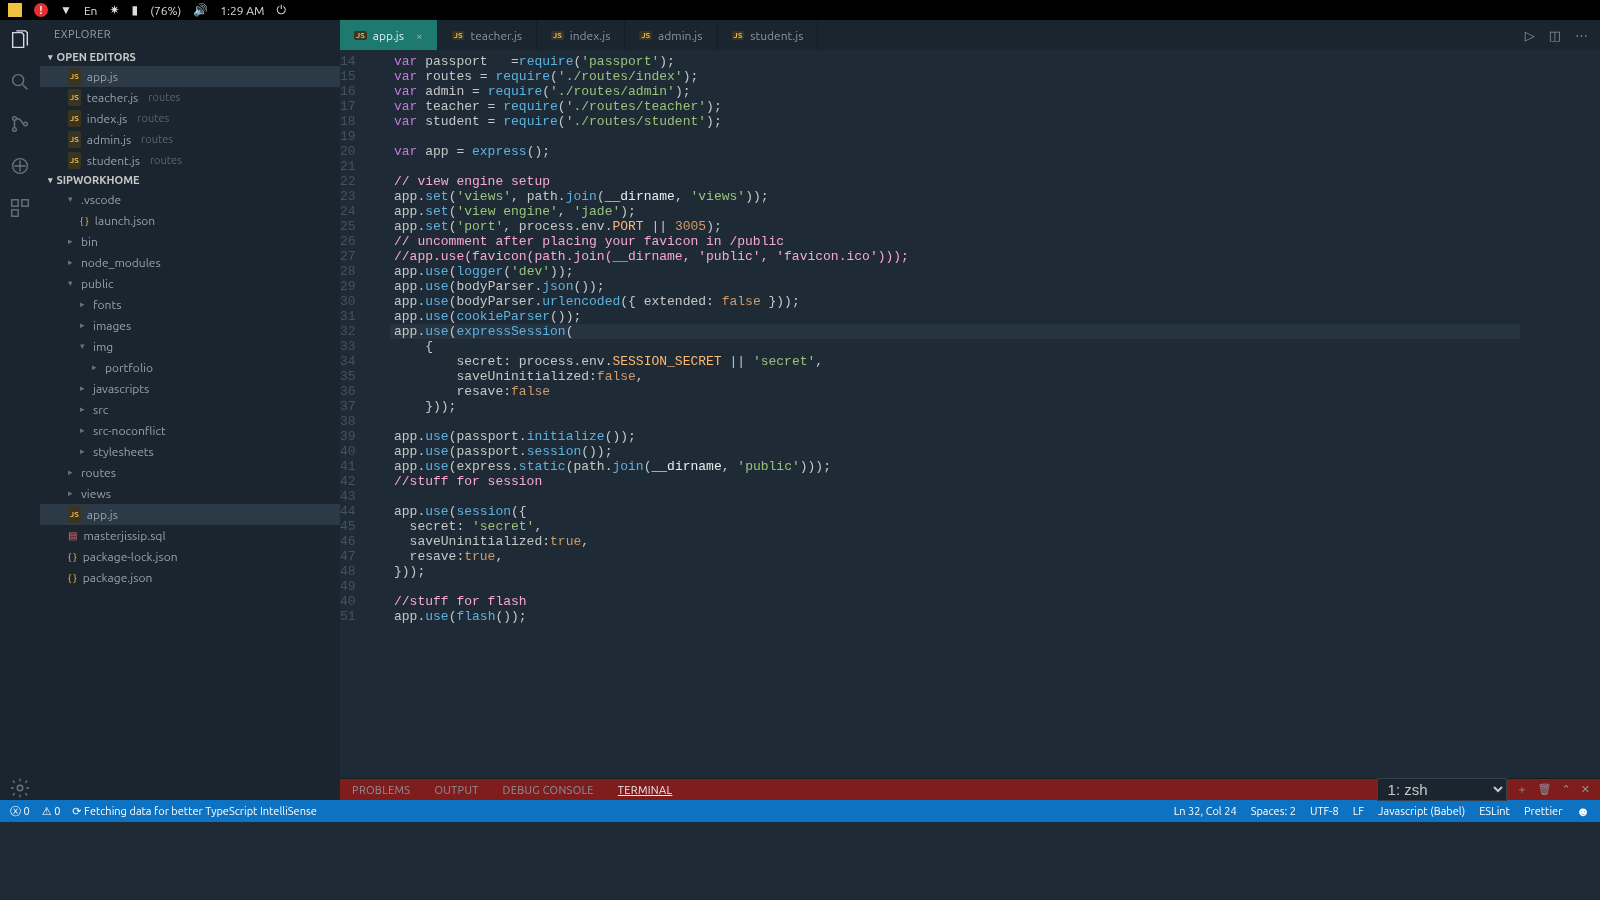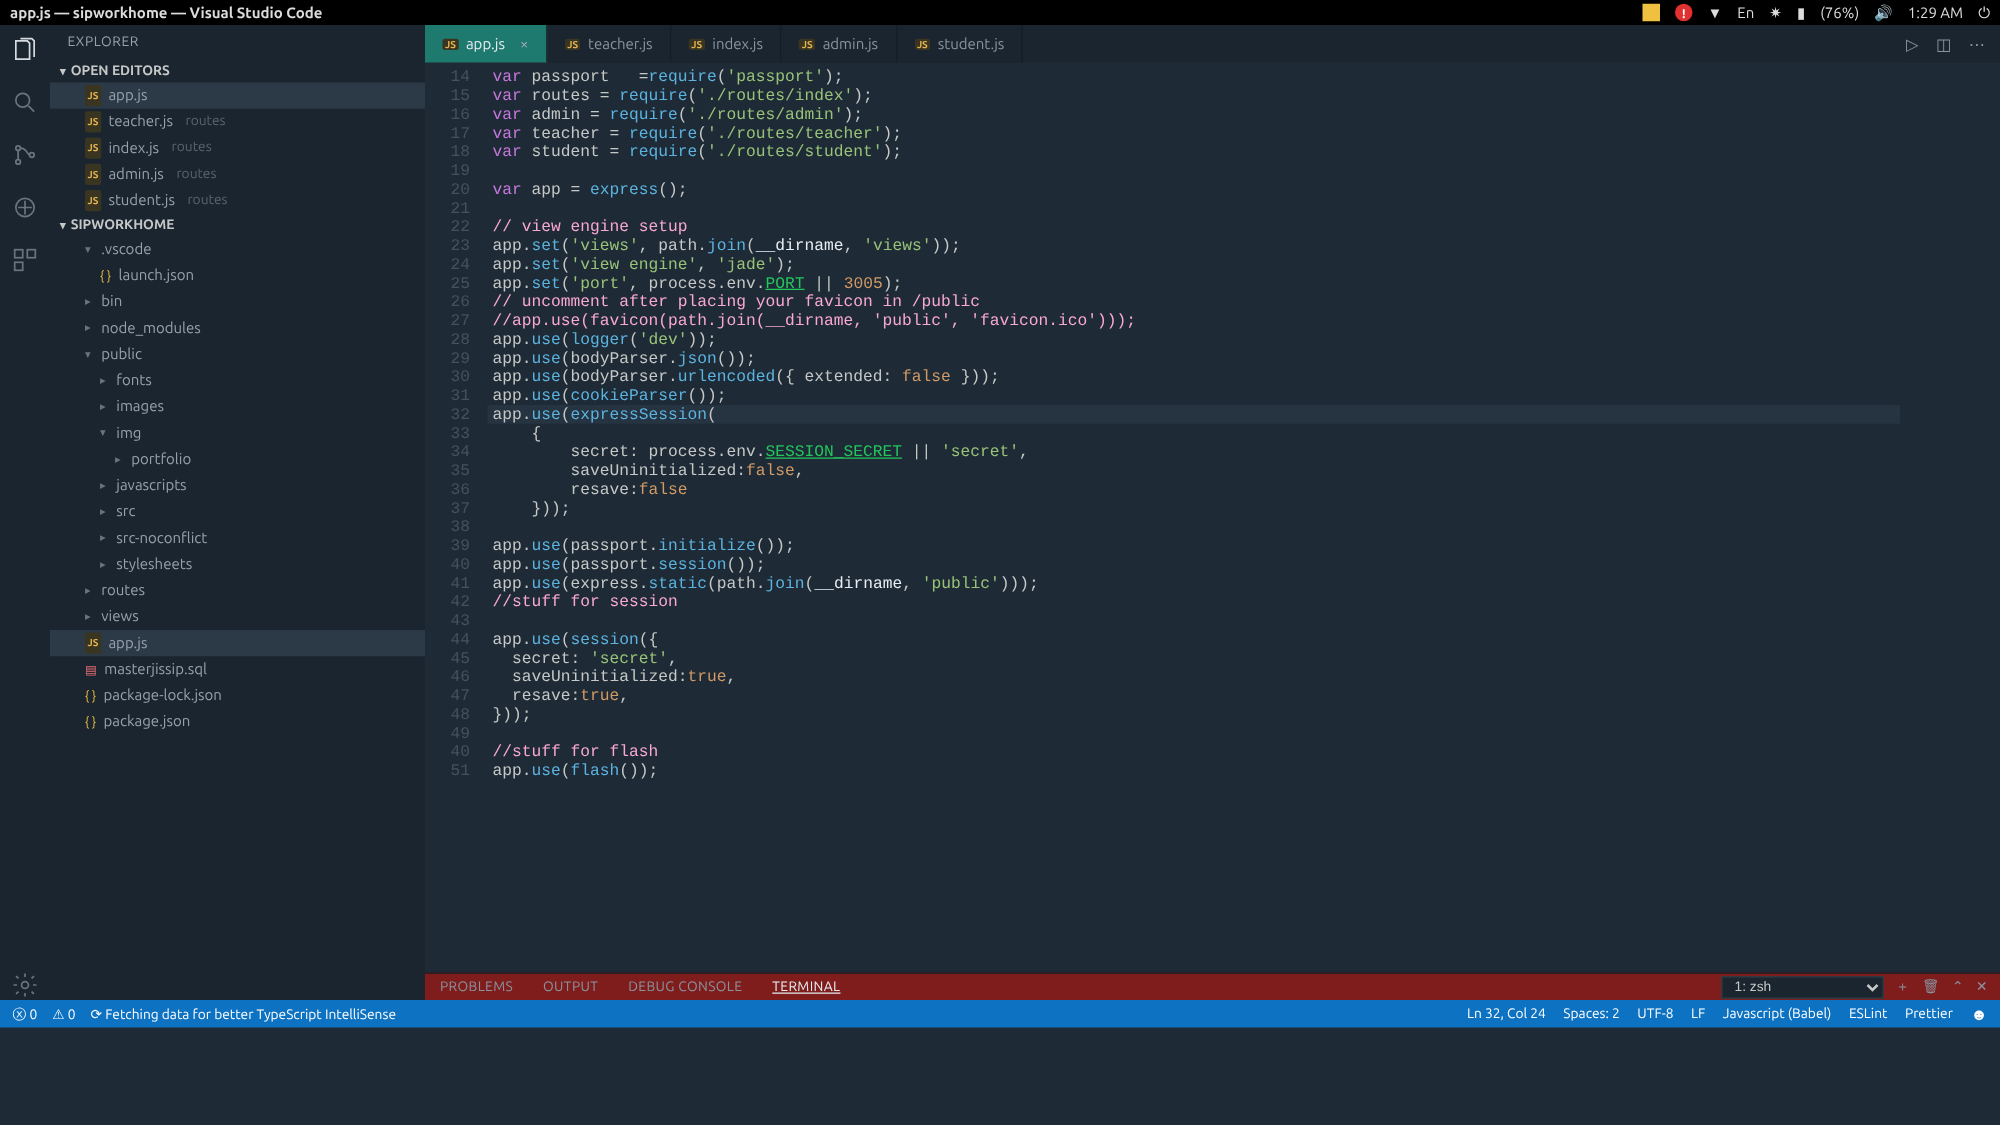--- a/index.html
+++ b/index.html
@@ -34,61 +34,60 @@
 
 .editor-area { flex:1; display:flex; flex-direction:column; background:#1e2a35; }
 .tabbar { height:30px; background:#1b252f; display:flex; align-items:stretch; }
 .tab { padding:0 14px; display:flex; align-items:center; gap:6px; font-size:12px; color:#8a949f; background:#1b252f; cursor:pointer; border-right:1px solid #141c24; }
 .tab.active { background:#1e7a6e; color:#e6edf3; }
 .tab .close { margin-left:6px; font-size:12px; color:#aab; }
 .tabbar .right { margin-left:auto; display:flex; align-items:center; gap:14px; padding-right:12px; color:#8a949f; }
 .tabbar .right span { cursor:pointer; font-size:13px; }
 
 .code { flex:1; display:flex; font-family:Consolas,"Courier New",monospace; font-size:13px; line-height:15px; overflow:hidden; position:relative; }
-.gutter { width:50px; text-align:right; color:#445260; padding:4px 14px 4px 0; user-select:none; }
+.gutter { width:50px; color:#445260; padding:4px 14px 4px 0; user-select:none; }
 .gutter div { height:15px; }
 .codebody { flex:1; padding:4px 0; white-space:pre; color:#c5c8c6; position:relative; }
 .codebody .ln { height:15px; padding-left:4px; }
 .codebody .ln.hl { background:#263340; }
 .kw { color:#c678dd; } 
 .ident { color:#e6edf3; }
 .call { color:#5cb3e0; } 
 .rq { color:#5cb3e0; }
 .str { color:#98c379; }
 .num { color:#d19a66; }
 .cm { color:#f9a8d4; }
 .bool { color:#d19a66; }
-.const2 { color:#22c55e;text-decoration:underline; }
+.const2 { color:#fdba74; }
 .minimap { width:80px; background:#1e2a35; opacity:.5; }
 
 .panel { height:22px; background:#7f1d1d; border-top:1px solid #141c24; display:flex; align-items:center; font-size:11px; color:#8a949f; }
 .panel .ptab { padding:0 12px; cursor:pointer; letter-spacing:.3px; }
 .panel .ptab.active { color:#e6edf3; text-decoration:underline; }
 .panel .pright { margin-left:auto; display:flex; align-items:center; gap:10px; padding-right:10px; }
-.panel select { background:#1b252f; color:#c5c8c6; border:1px solid #333f4a; font-size:11px; padding:1px 6px; width:130px; }
+.panel select { background:#1b252f; color:#c5c8c6; border:1px solid #333f4a; font-size:15px; padding:1px 6px; width:130px; }
 
 .terminal { height:168px; background:#1b252f; font-family:Consolas,monospace; font-size:13px; color:#c5c8c6; padding:4px 12px; }
 .terminal .arrow { color:#46d160; }
 .terminal .dir { color:#56b6c2; }
 .terminal .git { color:#5cb3e0; }
 .terminal .branch { color:#e06c75; }
 .terminal .x { color:#e6b450; }
 .cursor-block { display:inline-block; width:7px; height:13px; background:#c5c8c6; vertical-align:text-bottom; }
 
 .statusbar { height:22px; background:#0e72c2; color:#fff; display:flex; align-items:center; font-size:11px; padding:0 10px; gap:12px; }
 .statusbar .left { display:flex; gap:12px; align-items:center; }
 .statusbar .right { margin-left:auto; display:flex; gap:14px; align-items:center;padding-left:16px; }
 .statusbar span { cursor:pointer; }
 .smile { font-size:13px; }
 </style>
 </head>
 <body>
 
 <div class="systembar">
-  <span class="title">app.js — sipworkhome — Visual Studio Code</span>
   <div class="tray">
     <span class="notif-sq"></span>
     <span class="alert-circ">!</span>
     <span>▼</span>
     <span>En</span>
     <span>✷</span>
     <span>▮</span>
     <span>(76%)</span>
     <span>🔊</span>
     <span>1:29 AM</span>

